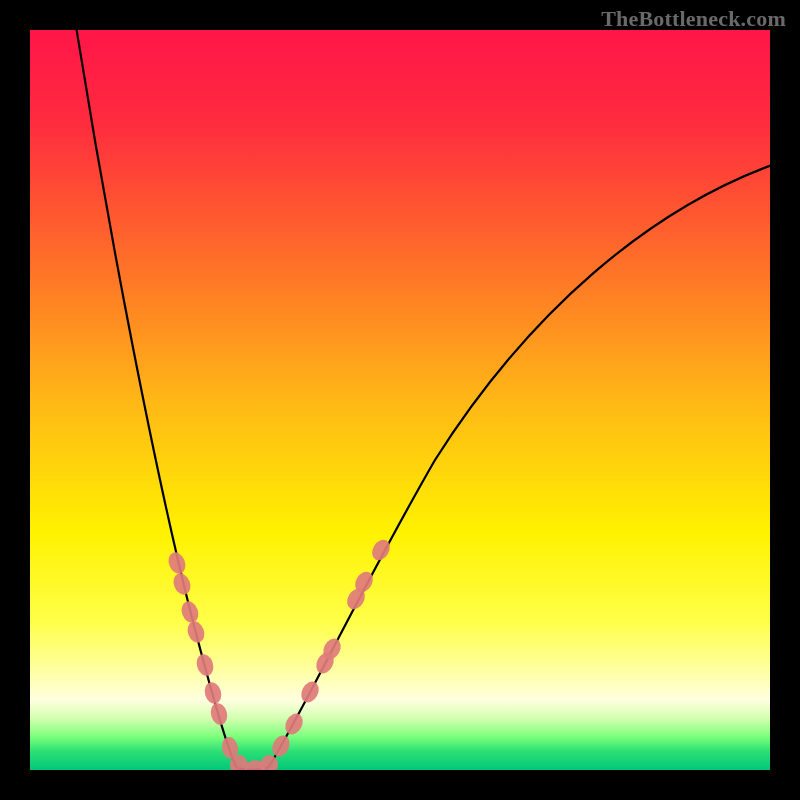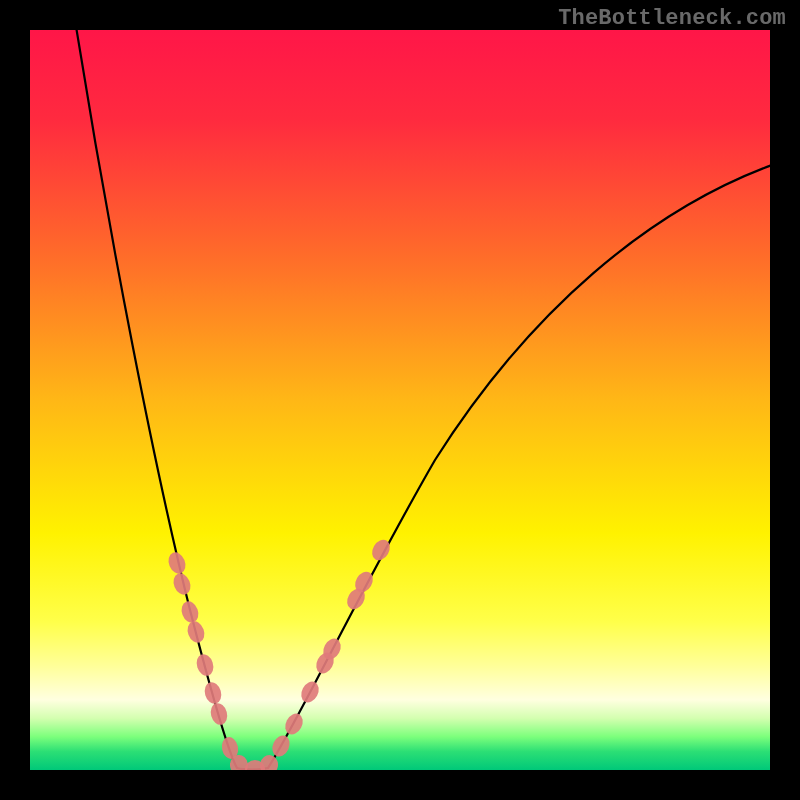--- a/index.html
+++ b/index.html
@@ -15,21 +15,21 @@
     left: 30px;
     top: 30px;
     width: 740px;
     height: 740px;
     background: #000;
   }
   .watermark {
     position: absolute;
     top: 6px;
     right: 14px;
-    font-family: Liberation Mono, monospace;
+    font-family: Liberation Serif, serif;
     font-size: 22px;
     font-weight: 600;
     color: #696969;
     letter-spacing: 0.2px;
   }
   svg {
     display: block;
   }
 </style>
 </head>

